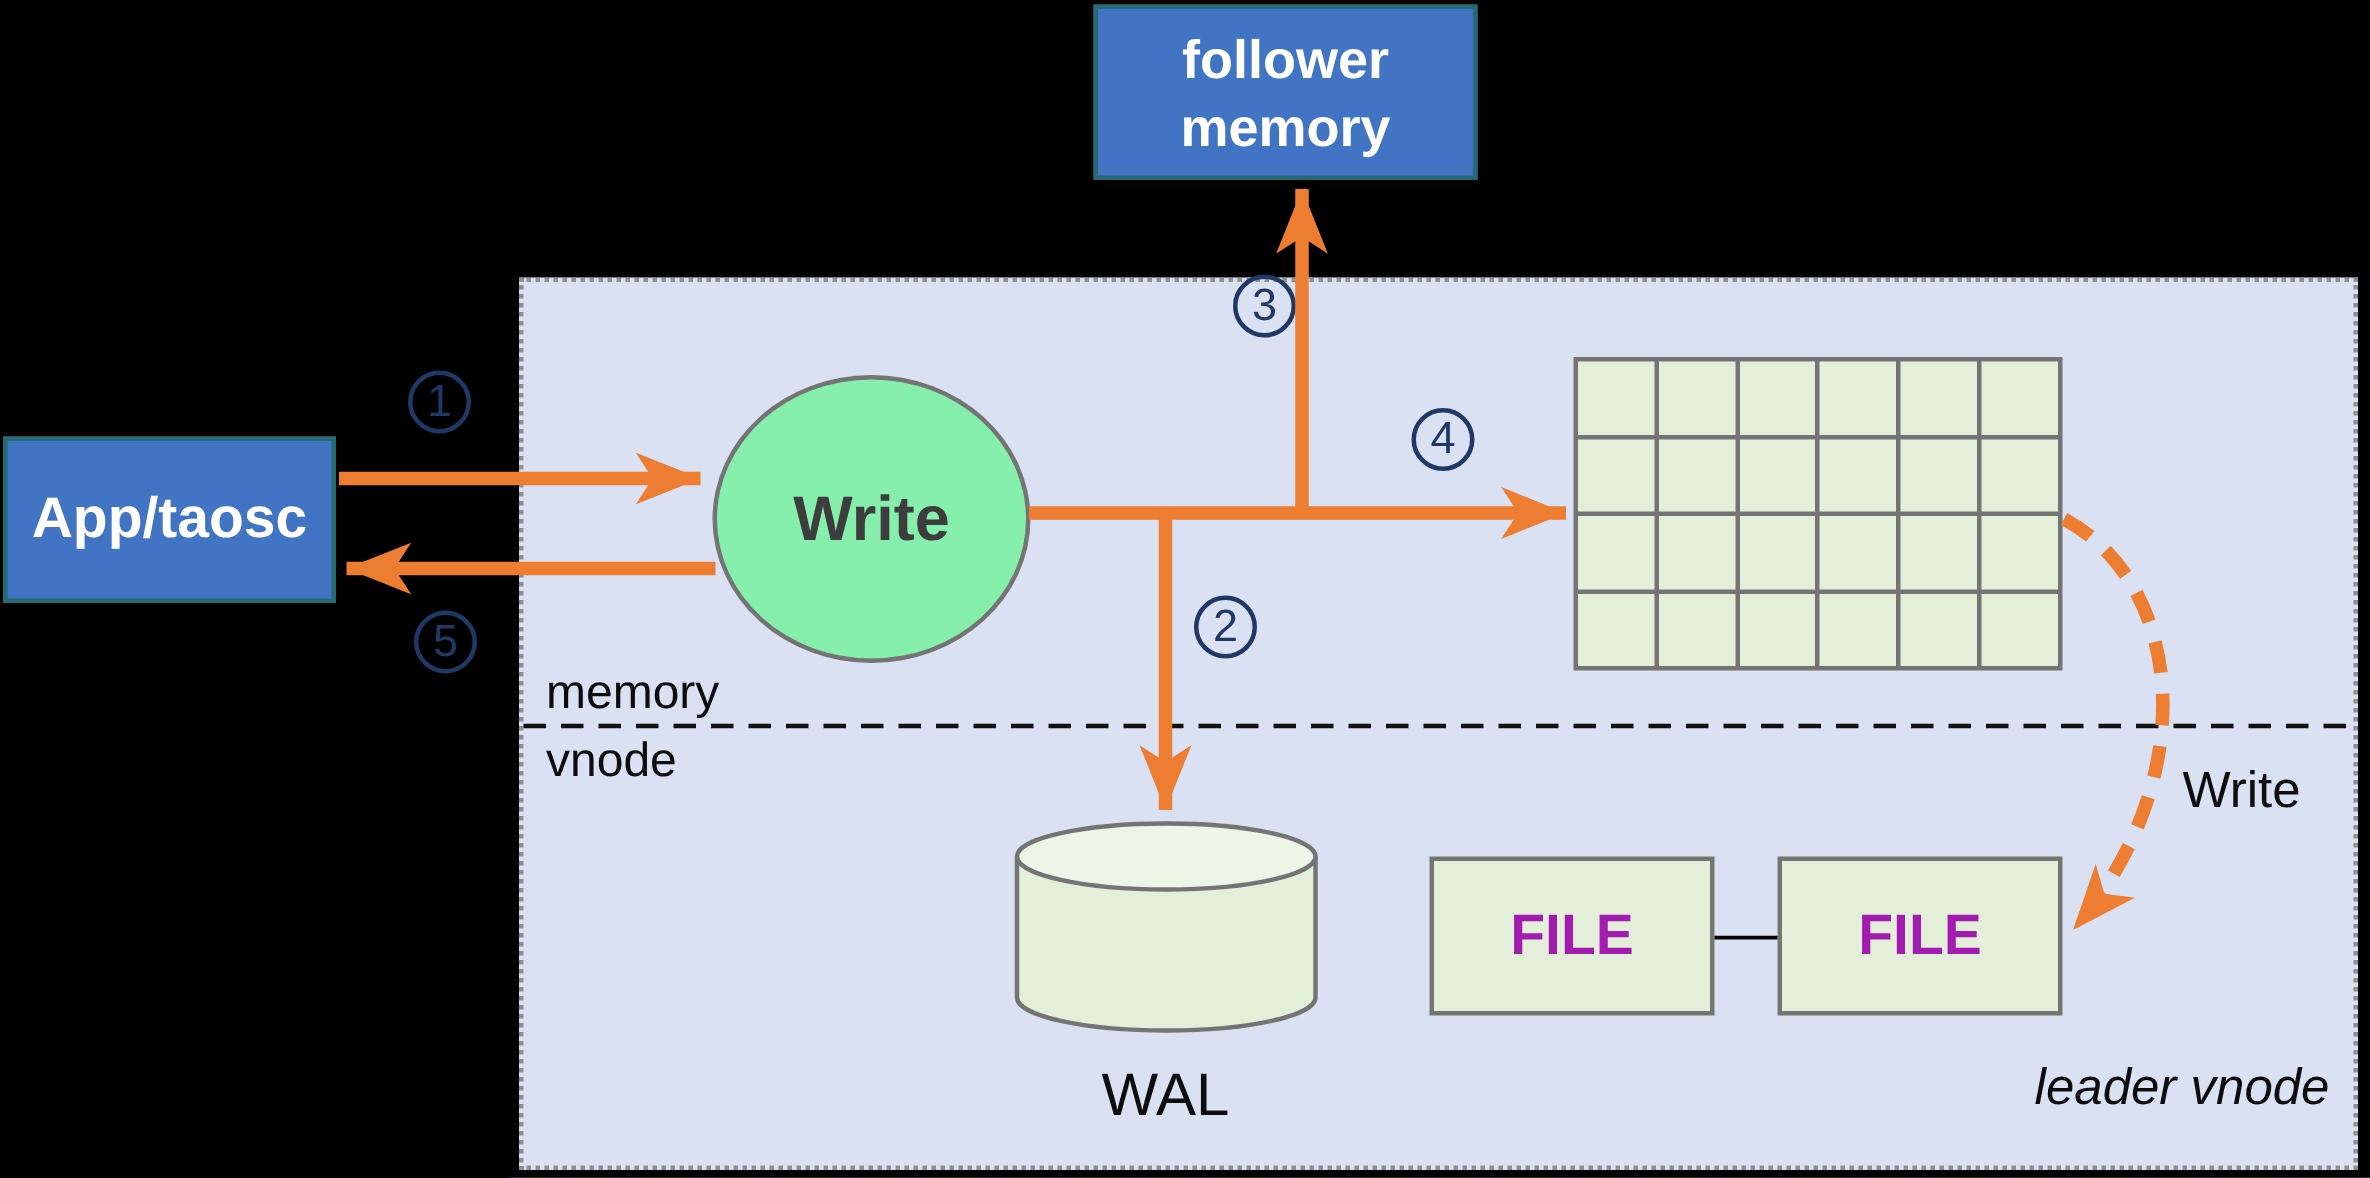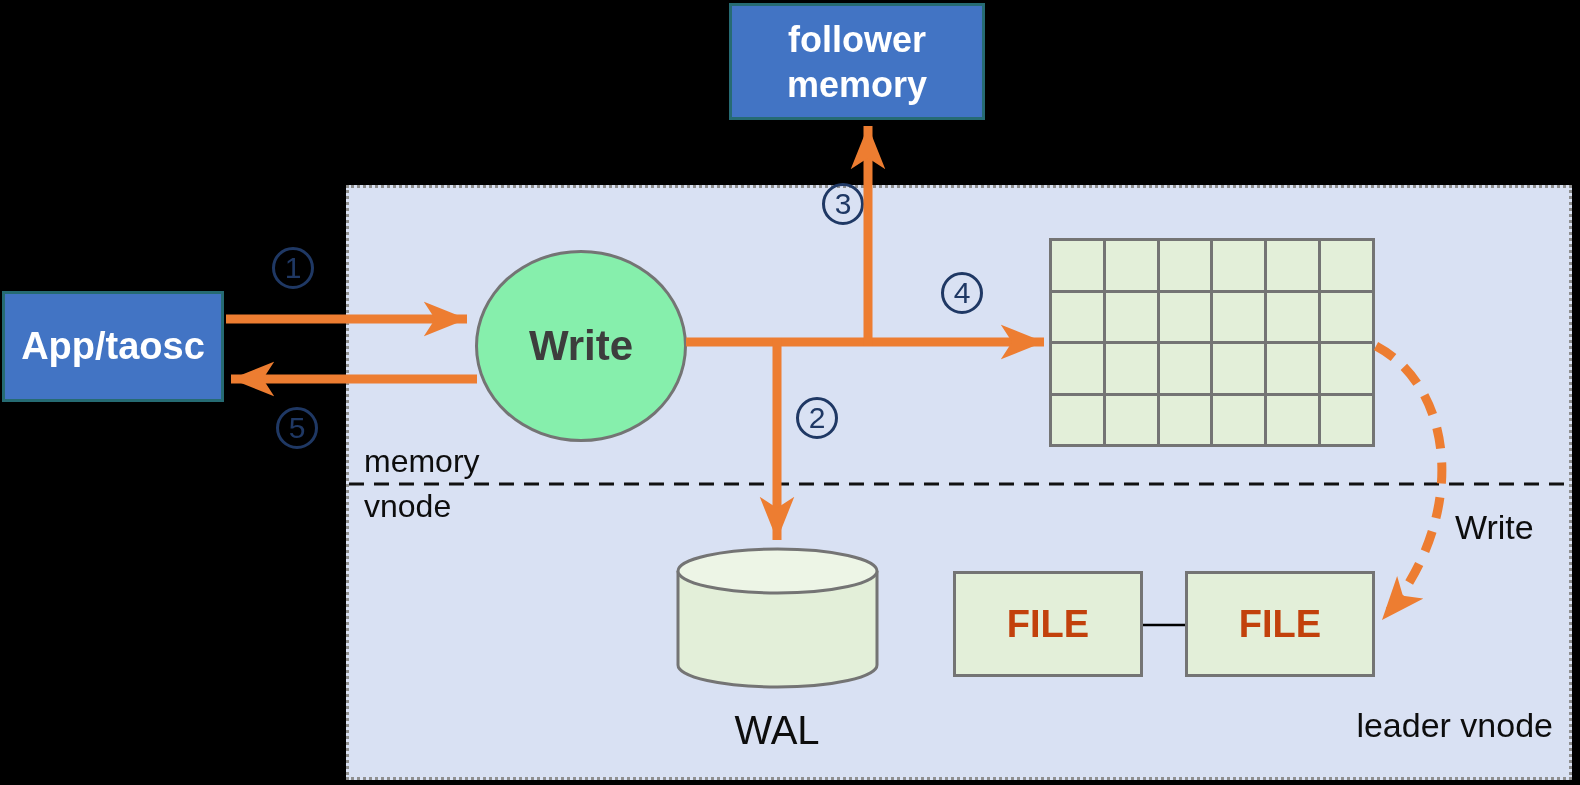--- a/index.html
+++ b/index.html
@@ -33,31 +33,31 @@
     position:absolute;left:700px;top:50px;width:326px;height:209px;
     background:#747474;display:grid;
     grid-template-columns:repeat(6,1fr);grid-template-rows:repeat(4,1fr);
     gap:3px;padding:3px;
   }
   .grid .cell{background:#e3efd9;}
   
   .file-box{
     position:absolute;width:190px;height:106px;background:#e3efd9;border:3px solid #747474;
     display:flex;align-items:center;justify-content:center;
-    color:#c2410c;font-size:38px;font-weight:bold;
+    color:#a21caf;font-size:38px;font-weight:bold;
   }
   .file-box.left{left:604px;top:383px;}
   .file-box.right{left:836px;top:383px;}
   
   .lbl{position:absolute;color:#0d0d0d;white-space:nowrap;}
   .lbl.memory{left:15px;top:255px;font-size:32px;}
   .lbl.disk{left:15px;top:300px;font-size:32px;}
   .lbl.wal{left:348px;top:520px;width:160px;text-align:center;font-size:40px;}
   .lbl.flush{left:1106px;top:320px;font-size:34px;}
-  .lbl.leader{right:16px;top:518px;font-size:34px;}
+  .lbl.leader{right:16px;top:518px;font-size:34px;font-style:italic;}
   
   .step{
     position:absolute;width:42px;height:42px;border:3px solid #1f3864;border-radius:50%;
     color:#1f3864;font-size:30px;display:flex;align-items:center;justify-content:center;
     background:transparent;line-height:1;
   }
   .step.s1{left:272px;top:247px;}
   .step.s2{left:796px;top:397px;}
   .step.s3{left:822px;top:183px;}
   .step.s4{left:941px;top:272px;}

